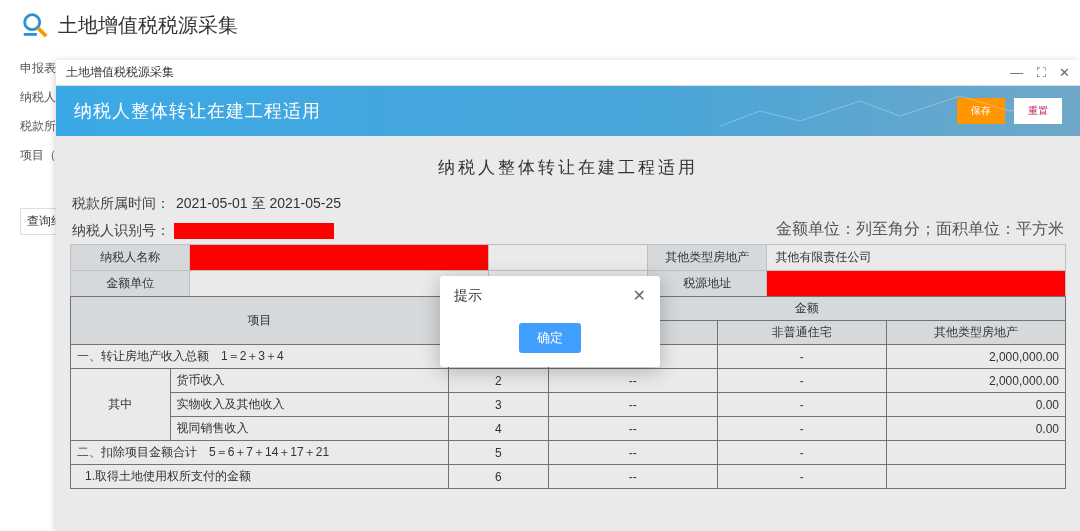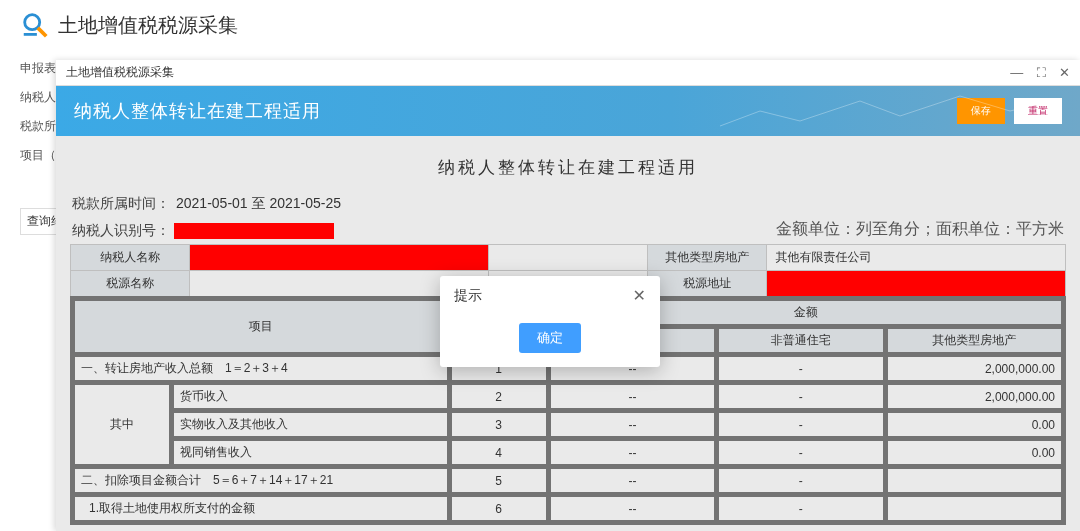--- a/index.html
+++ b/index.html
@@ -21,21 +21,21 @@
 .form-title { text-align: center; font-size: 17px; margin: 10px 0 16px; letter-spacing: 3px; color: #333; }
 .meta-row { font-size: 14px; margin: 4px 2px; display: flex; align-items: center; }
 .meta-row .label { color: #444; }
 .redact { background: #f00; display: inline-block; height: 16px; }
 .units { text-align: right; font-size: 16px; color: #555; margin: 2px 2px 4px; }
 table.info { width: 100%; border-collapse: collapse; font-size: 12px; table-layout: fixed; }
 table.info th, table.info td { border: 1px solid #bfbfbf; padding: 4px 8px; height: 22px; vertical-align: middle; }
 table.info th { background: #d5d9dc; font-weight: 400; text-align: center; }
 .redcell { background: #f00 !important; }
 table.data { width: 100%; border-collapse: collapse; font-size: 12px; margin-top: -1px; table-layout: fixed; }
-table.data th, table.data td { border: 5px solid #737373; padding: 3px 6px; height: 20px; text-align: center; vertical-align: middle; }
+table.data th, table.data td { border: 1px solid #737373; padding: 3px 6px; height: 20px; text-align: center; vertical-align: middle; }
 table.data th { background: #d5d9dc; font-weight: 400; }
 table.data td.left { text-align: left; }
 table.data td.right { text-align: right; }
 .modal { position: absolute; left: 440px; top: 276px; width: 220px; background: #fff; border-radius: 3px; box-shadow: 0 4px 20px rgba(0,0,0,0.25); z-index: 50; }
 .modal-header { display: flex; justify-content: space-between; align-items: center; padding: 10px 14px; font-size: 14px; }
 .modal-close { cursor: pointer; font-size: 16px; color: #666; }
 .modal-body { padding: 4px 14px 14px; font-size: 13px; color: #333; }
 .modal-footer { padding: 8px 2px 14px; text-align: center; }
 .modal-ok { background: #409eff; color: #fff; border: none; padding: 6px 18px; border-radius: 3px; font-size: 13px; cursor: pointer; }
 .query-stub { position: absolute; left: 20px; top: 208px; font-size: 12px; color: #333; background:#fff; border:1px solid #ddd; padding:4px 6px;}
@@ -109,21 +109,21 @@
         </colgroup>
       <tbody>
           <tr>
         <th>纳税人名称</th>
         <td class="redcell"></td>
         <td colspan="2" style="border-left:none;border-right:none;"></td>
         <th>其他类型房地产</th>
         <td>其他有限责任公司</td>
       </tr>
       <tr>
-        <th>税源名称</th>
+        <th>金额单位</th>
         <td></td>
         <td colspan="2" style="text-align:right;border-left:none;">L5255</td>
         <th>税源地址</th>
         <td class="redcell"></td>
       </tr>
     </tbody>
       </table>
 
     <table class="data">
       <colgroup>

